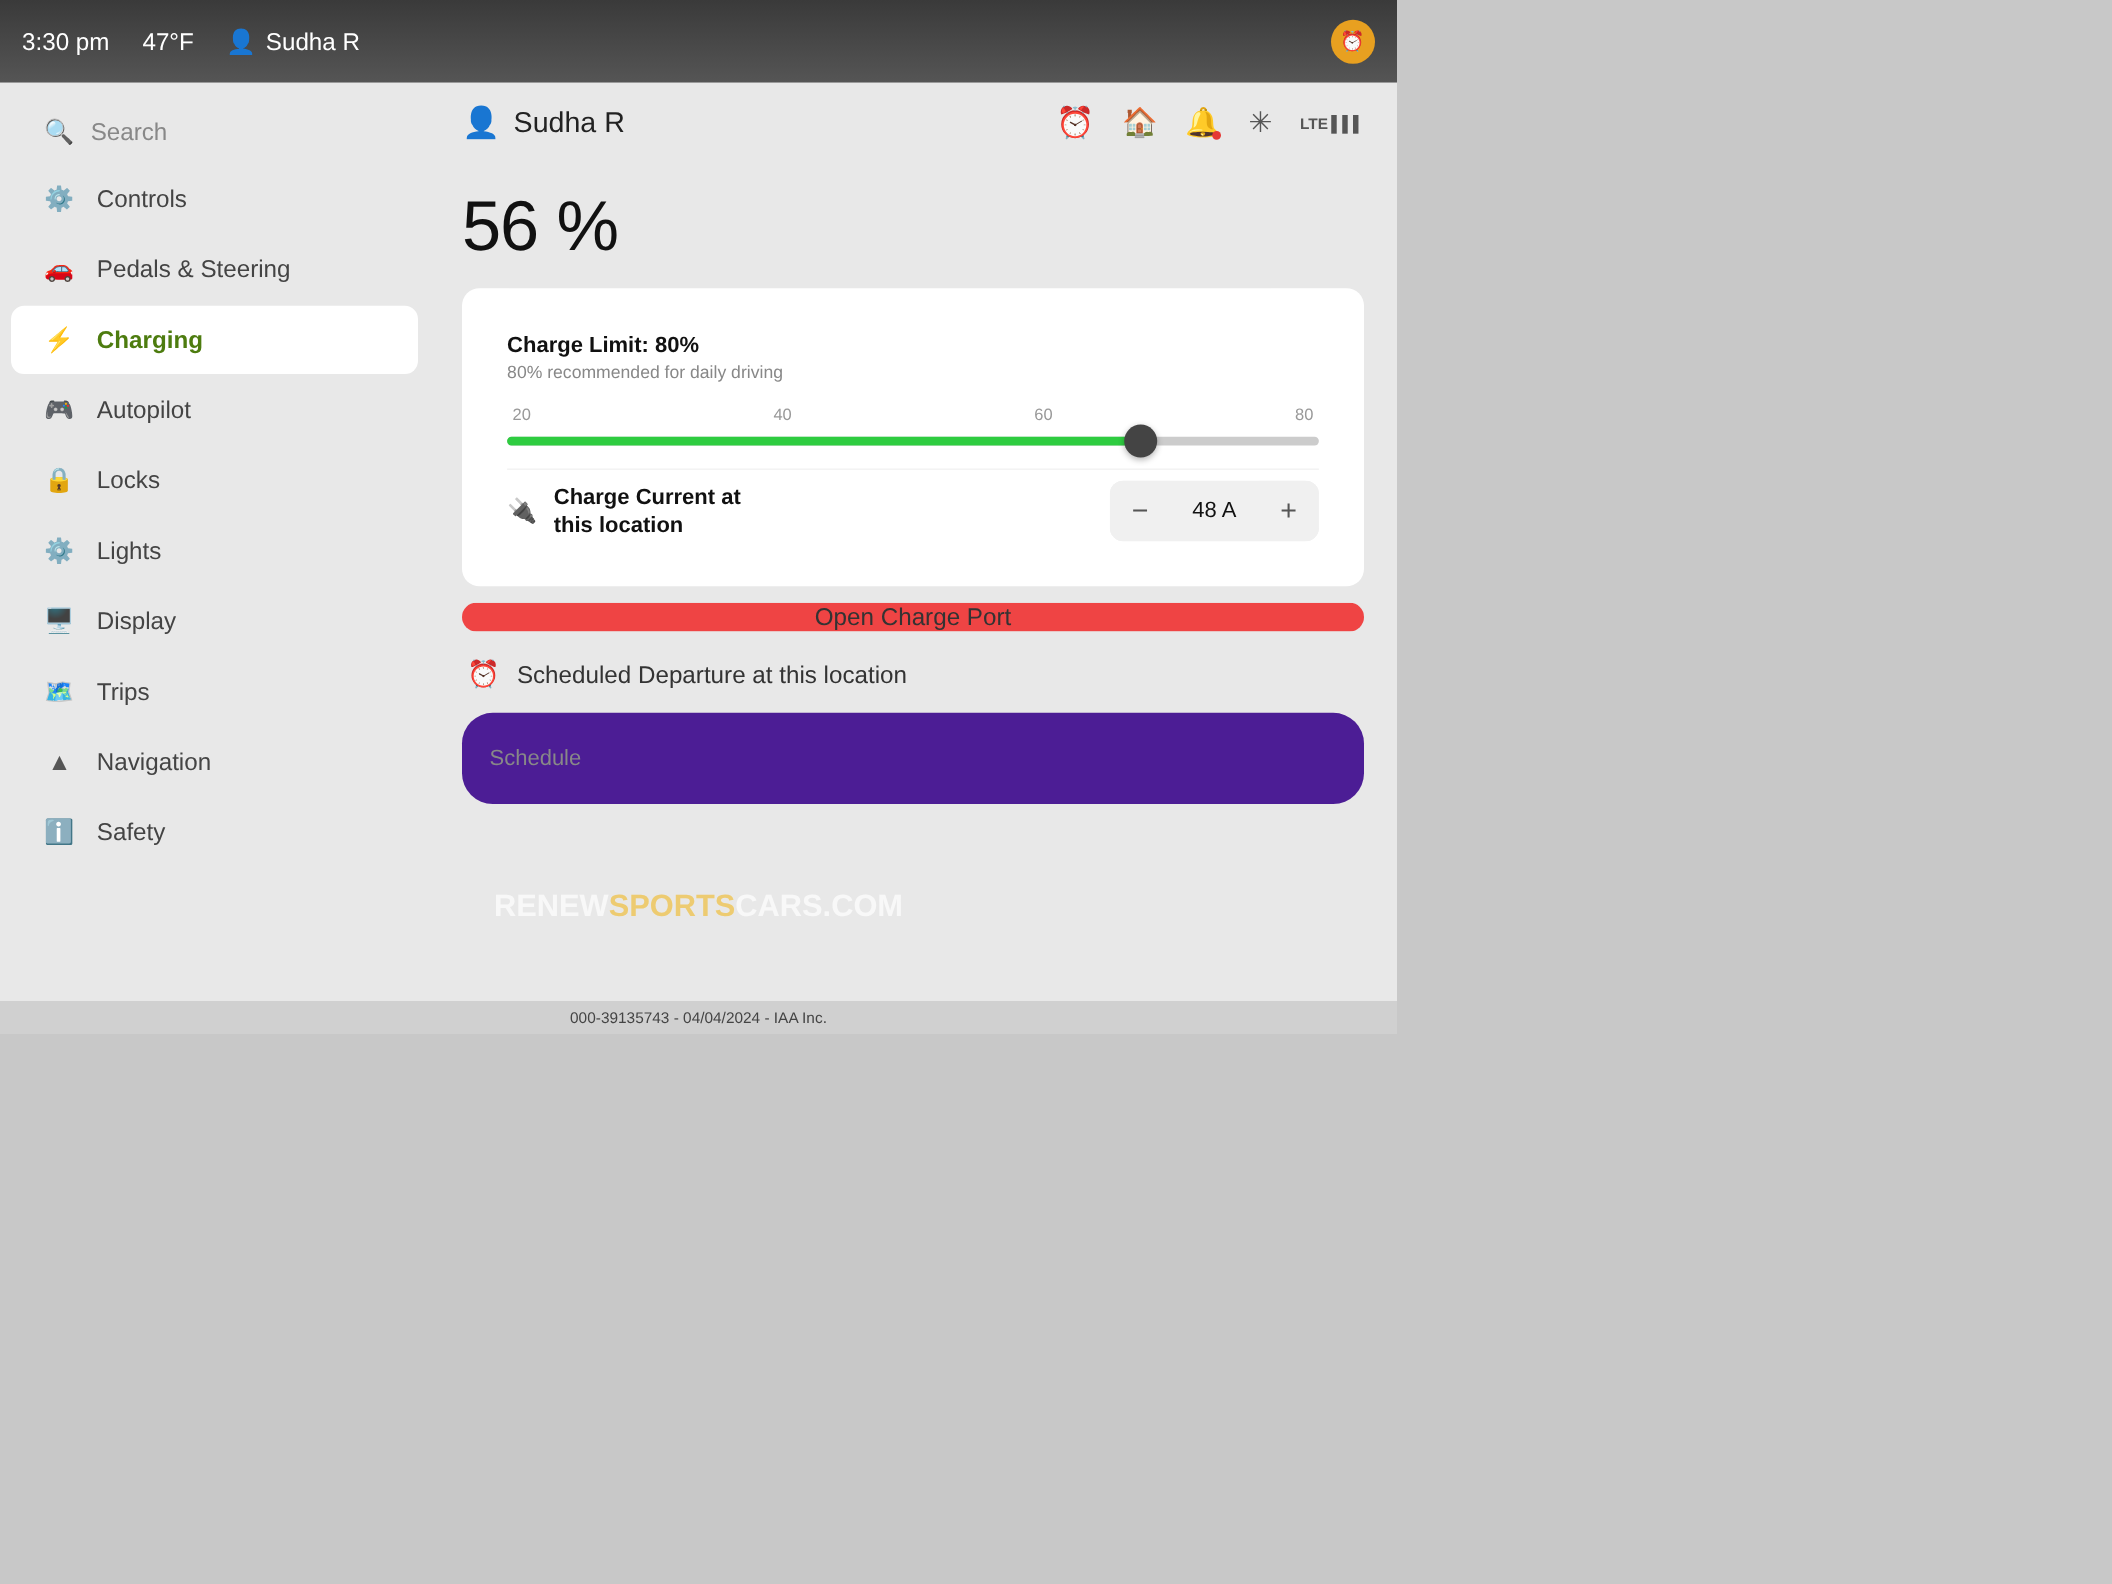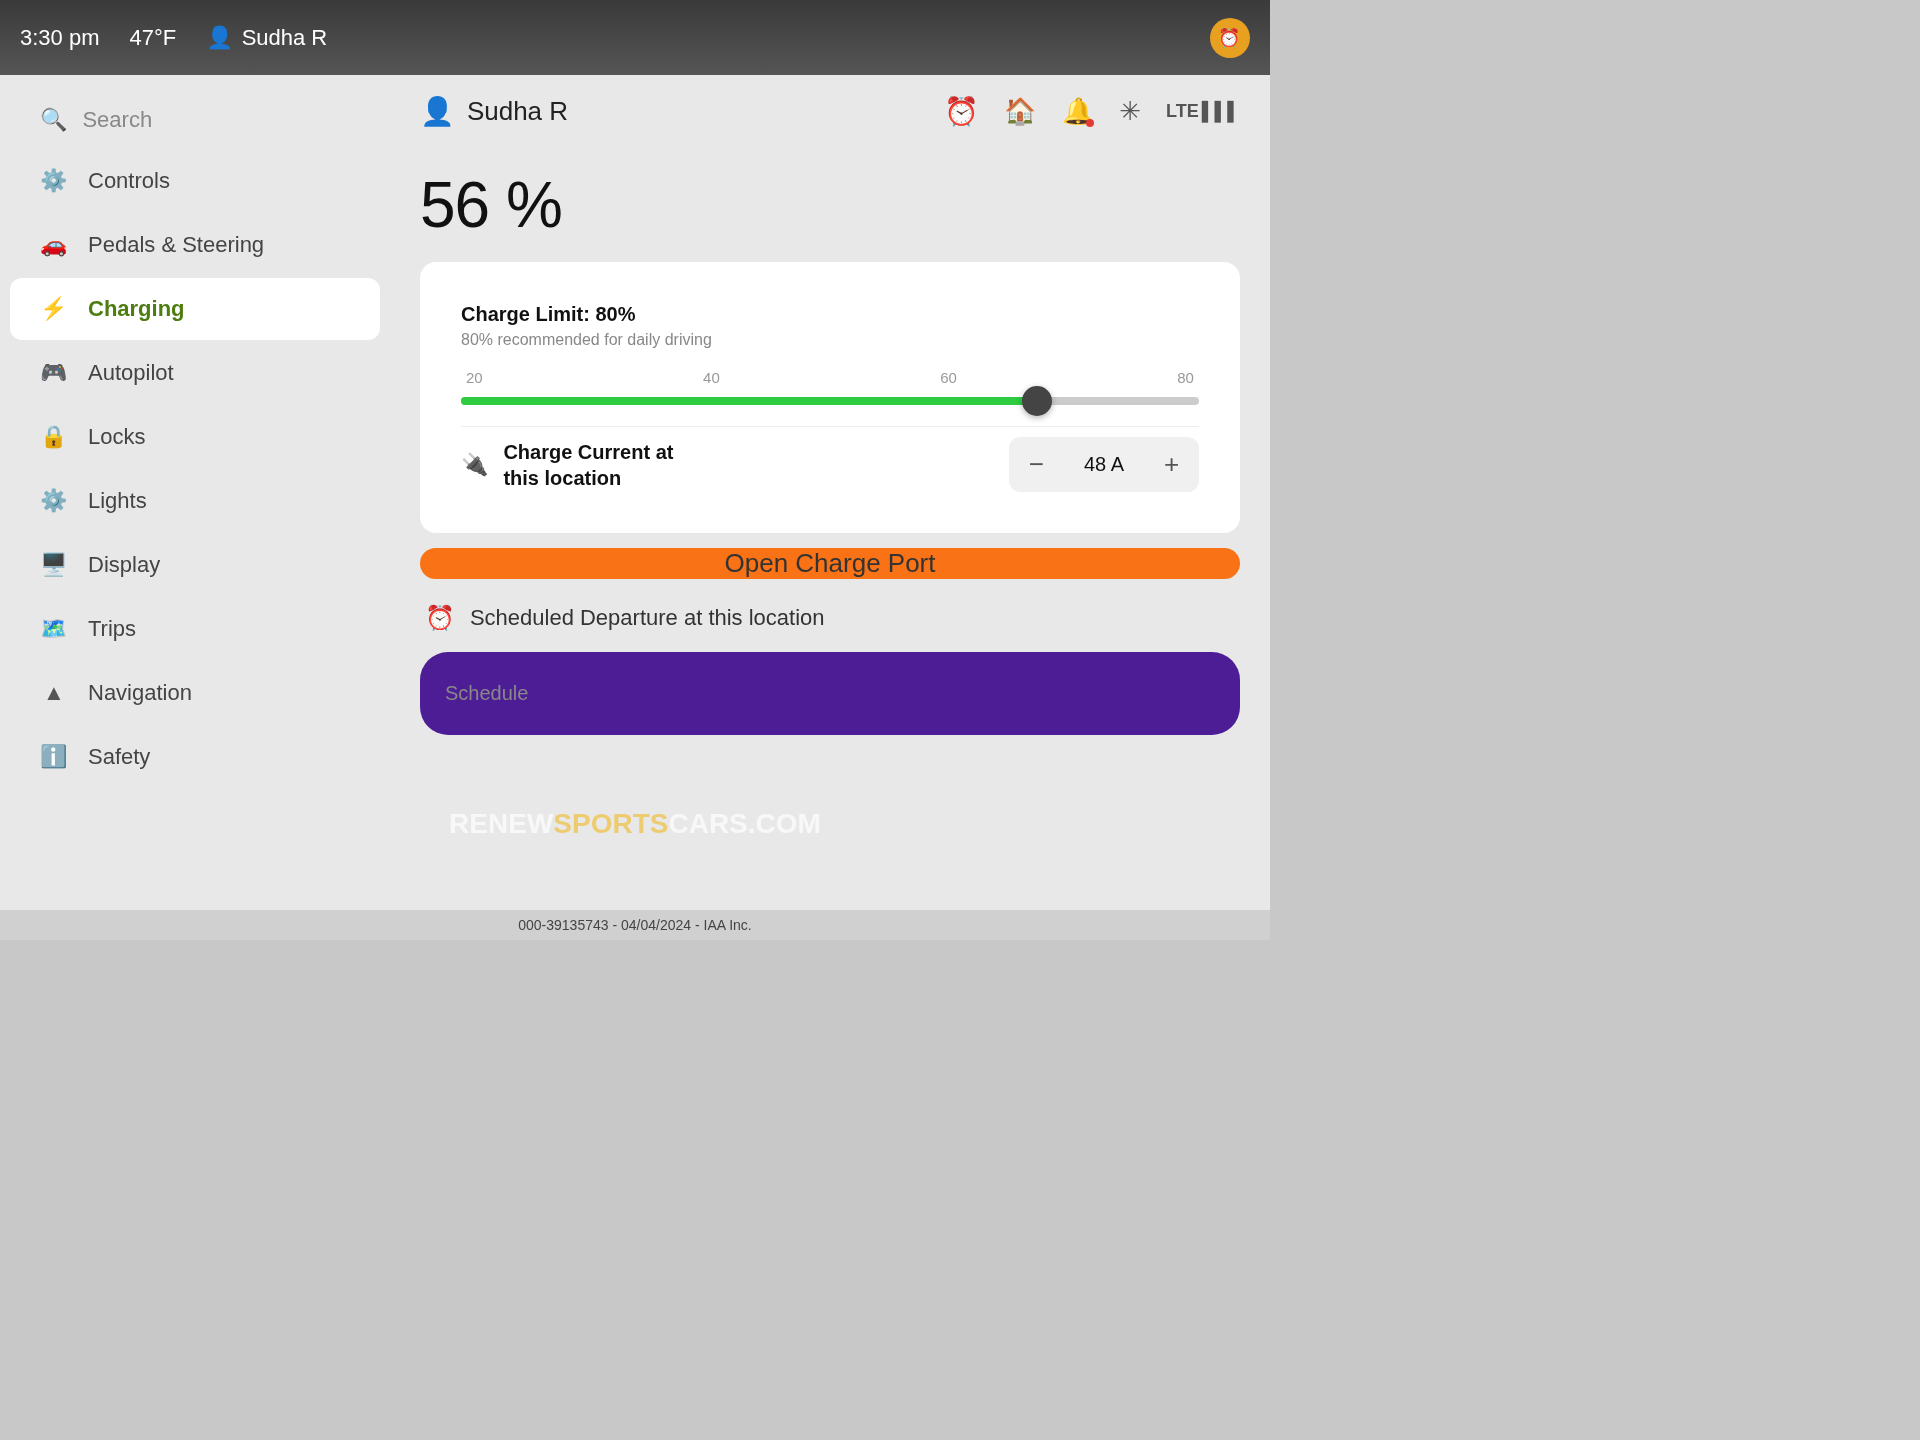--- a/index.html
+++ b/index.html
@@ -164,21 +164,21 @@
       width: 8px;
       height: 8px;
       background: #e53935;
       border-radius: 50%;
     }
     .alarm-icon-wrap {
       color: #e8a020;
       font-size: 28px;
     }
     .lte-badge {
-      font-size: 18px;
+      font-size: 14px;
       color: #555;
       font-weight: 600;
       display: flex;
       align-items: flex-start;
       gap: 3px;
     }
 
     
     .charge-percentage {
       font-size: 64px;
@@ -314,23 +314,23 @@
     
     .open-charge-port-card {
       background: #fff;
       border-radius: 16px;
       padding: 0;
       margin-bottom: 15px;
       overflow: hidden;
     }
     .open-charge-port-btn {
       width: 100%;
-      background: #f97316;
+      background: #ef4444;
       border: none;
-      font-size: 26px;
+      font-size: 22px;
       color: #333;
       cursor: pointer;
       font-weight: 400;
     }
 
     
     .scheduled-departure {
       display: flex;
       align-items: center;
       gap: 15px;

